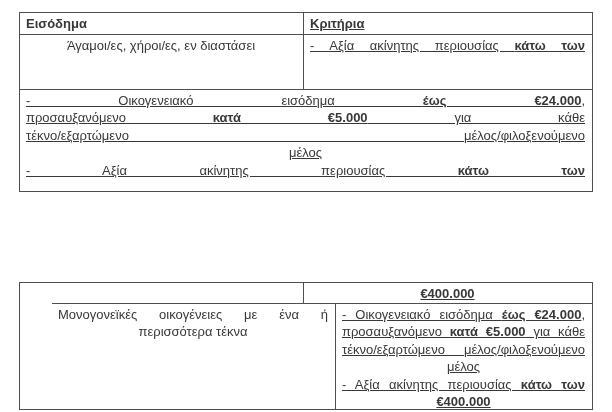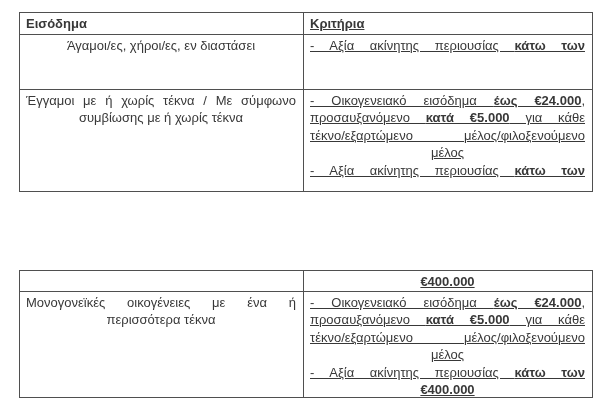--- a/index.html
+++ b/index.html
@@ -13,40 +13,40 @@
     line-height: 17.4px;
   }
   .tbl {
     position: absolute;
     left: 19px;
     width: 574px;
     border: 1px solid #4f4f4f;
     background: #ffffff;
   }
   #t1 { top: 12px; }
-  #t2 { top: 270px; }
+  #t2 { top: 282px; }
   .row { display: flex; border-top: 1px solid #4f4f4f; overflow: hidden; }
   .row:first-child { border-top: none; }
   .c1 {
     width: 284px;
     flex: 0 0 284px;
     border-right: 1px solid #4f4f4f;
     padding: 2px 7px 0 6px;
     overflow: hidden;
   }
   .c2 { flex: 1 1 auto; padding: 2px 7px 0 6px; overflow: hidden; text-decoration: underline; }
   .hdr { font-weight: bold; }
   .b { font-weight: bold; }
   .line { text-align: center; }
   .j { text-align: justify; text-align-last: justify; }
   .h21 { height: 21px; }
   .h55 { height: 55px; }
   .h102 { height: 102px; }
   .h20 { height: 20px; }
-  .h106 { height: 106px; }
+  .h106 { height: 106px; margin-left: 32px; }
 </style>
 </head>
 <body>
 
 <div>
 
   <div id="t1" class="tbl">
 
     <div class="row h21">
       <div class="c1 hdr">
@@ -64,28 +64,20 @@
         </div>
       </div>
       <div class="c2">
         <div class="line j">
           <span>- Αξία ακίνητης περιουσίας </span><span class="b">κάτω των</span>
         </div>
       </div>
     </div>
 
     <div class="row h102">
-      <div class="c1">
-        <div class="line j">
-          <span>Έγγαμοι με ή χωρίς τέκνα / Με σύμφωνο</span>
-        </div>
-        <div class="line">
-          <span>συμβίωσης με ή χωρίς τέκνα</span>
-        </div>
-      </div>
       <div class="c2">
         <div class="line j">
           <span>- Οικογενειακό εισόδημα </span><span class="b">έως €24.000</span><span>,</span>
         </div>
         <div class="line j">
           <span>προσαυξανόμενο </span><span class="b">κατά €5.000</span><span> για κάθε</span>
         </div>
         <div class="line j">
           <span>τέκνο/εξαρτώμενο μέλος/φιλοξενούμενο</span>
         </div>

